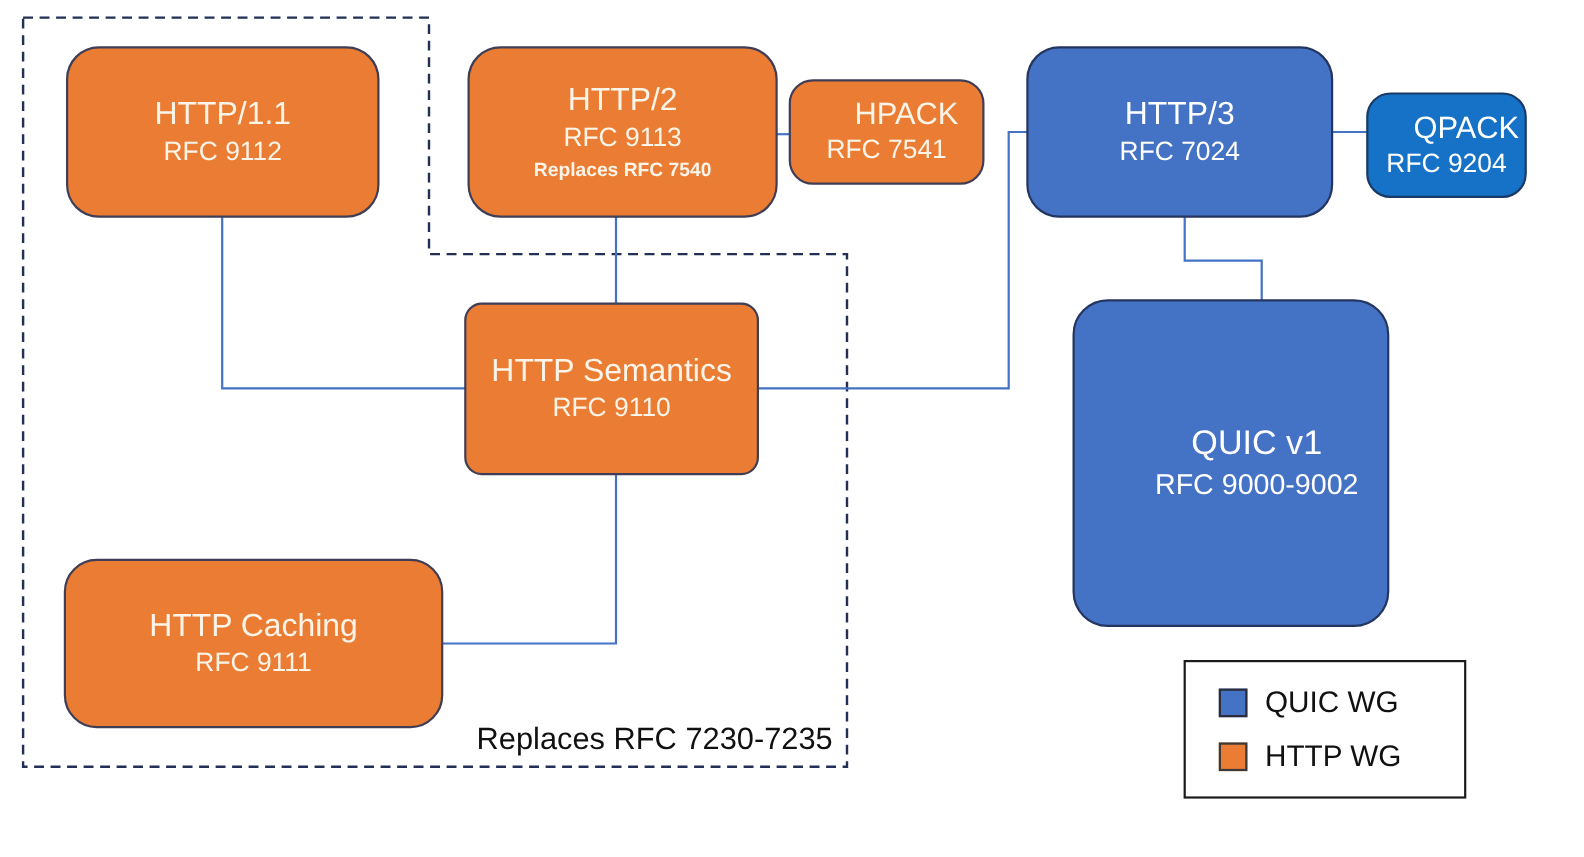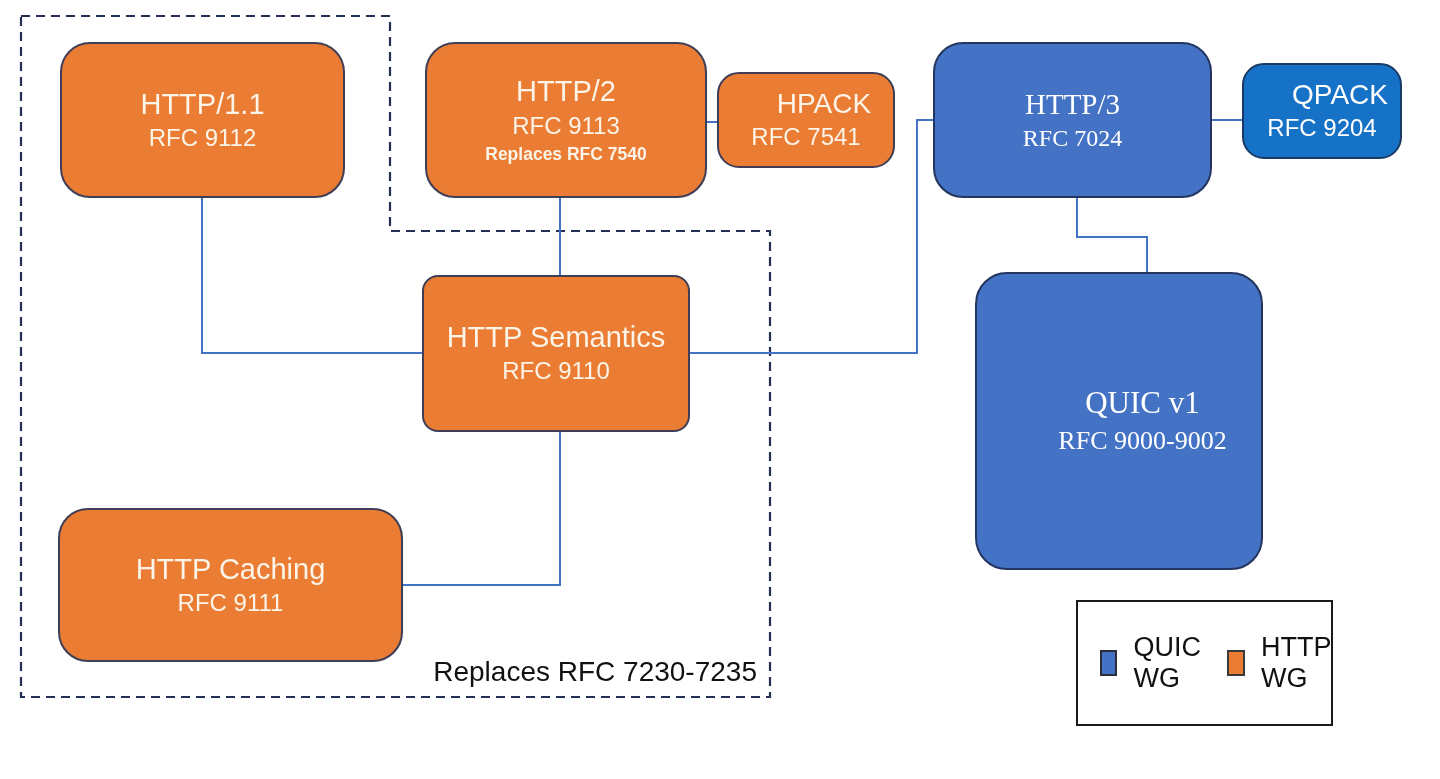--- a/index.html
+++ b/index.html
@@ -41,32 +41,31 @@
   .box .note  { font-size: 17.5px; line-height: 1.4; font-weight: 600; }
   .orange {
     background: #EA7D33;
     border: 2.5px solid #3F3E56;
     color: #FCF4E8;
   }
   .blue {
     background: #4472C4;
     border: 2.5px solid #24355F;
     color: #ffffff;
-    font-family: Liberation Serif, serif;
   }
   .deepblue {
     background: #1572C6;
     border: 2.5px solid #1A3A66;
     color: #ffffff;
   }
   .b-http11    { left: 60px;   top: 42px;  width: 285px; height: 156px; border-radius: 30px; text-align: center; }
   .b-http2     { left: 425px;  top: 42px;  width: 282px; height: 156px; border-radius: 30px; }
   .b-hpack     { left: 717px;  top: 72px;  width: 178px; height: 96px;  border-radius: 22px; }
   .b-http3     { left: 933px;  top: 42px;  width: 279px; height: 156px; border-radius: 30px; }
-  .b-qpack     { left: 1242px; top: 63px;  width: 160px; height: 96px;  border-radius: 22px; }
+  .b-qpack     { left: 1242px; top: 84px;  width: 146px; height: 96px;  border-radius: 22px; }
   .b-semantics { left: 422px;  top: 275px; width: 268px; height: 157px; border-radius: 16px; }
   .b-caching   { left: 58px;   top: 508px; width: 345px; height: 154px; border-radius: 30px; }
   .b-quicv1    { left: 975px;  top: 272px; width: 288px; height: 298px; border-radius: 32px; padding-left: 47px; }
   .b-quicv1 .title { font-size: 31px; }
   .b-quicv1 .sub   { font-size: 26px; }
   .b-hpack .title, .b-qpack .title { font-size: 28px; margin-left: 36px; }
 
   .region-label {
     position: absolute;
     left: 400px; top: 656px;
@@ -77,21 +76,21 @@
     white-space: nowrap;
   }
   .legend {
     position: absolute;
     left: 1076px; top: 600px;
     width: 257px; height: 126px;
     background: #ffffff;
     border: 2.5px solid #1a1a1a;
     box-sizing: border-box;
     display: flex;
-    flex-direction: row;
+    flex-direction: column;
     justify-content: center;
     gap: 18px;
     padding-left: 30px;
   }
   .legend-row {
     display: flex;
     align-items: center;
     gap: 16px;
   }
   .swatch {

